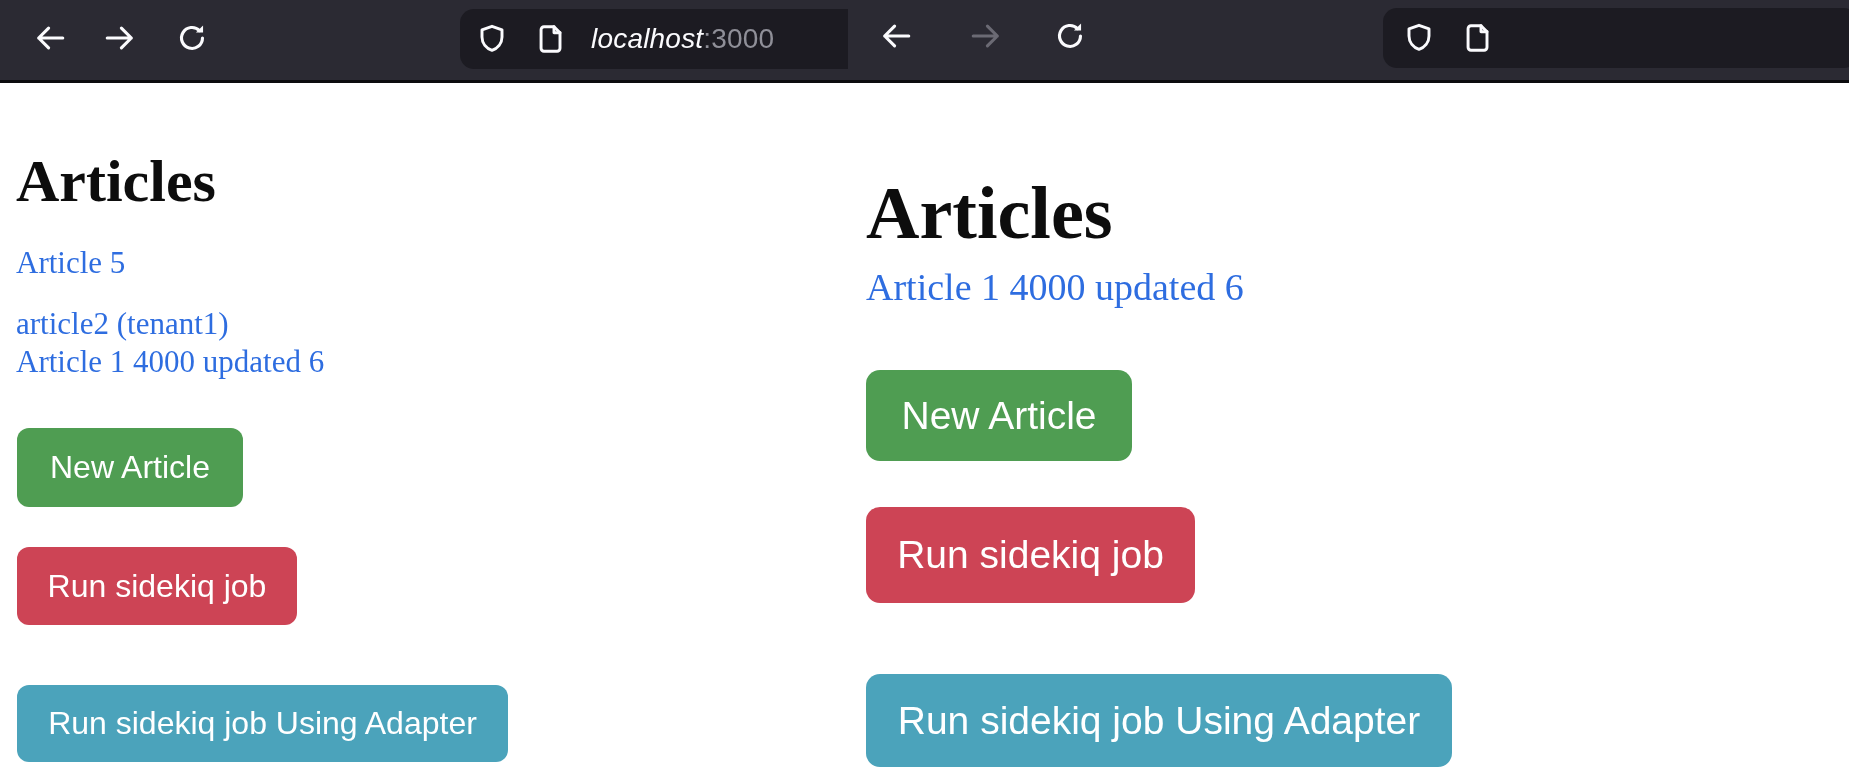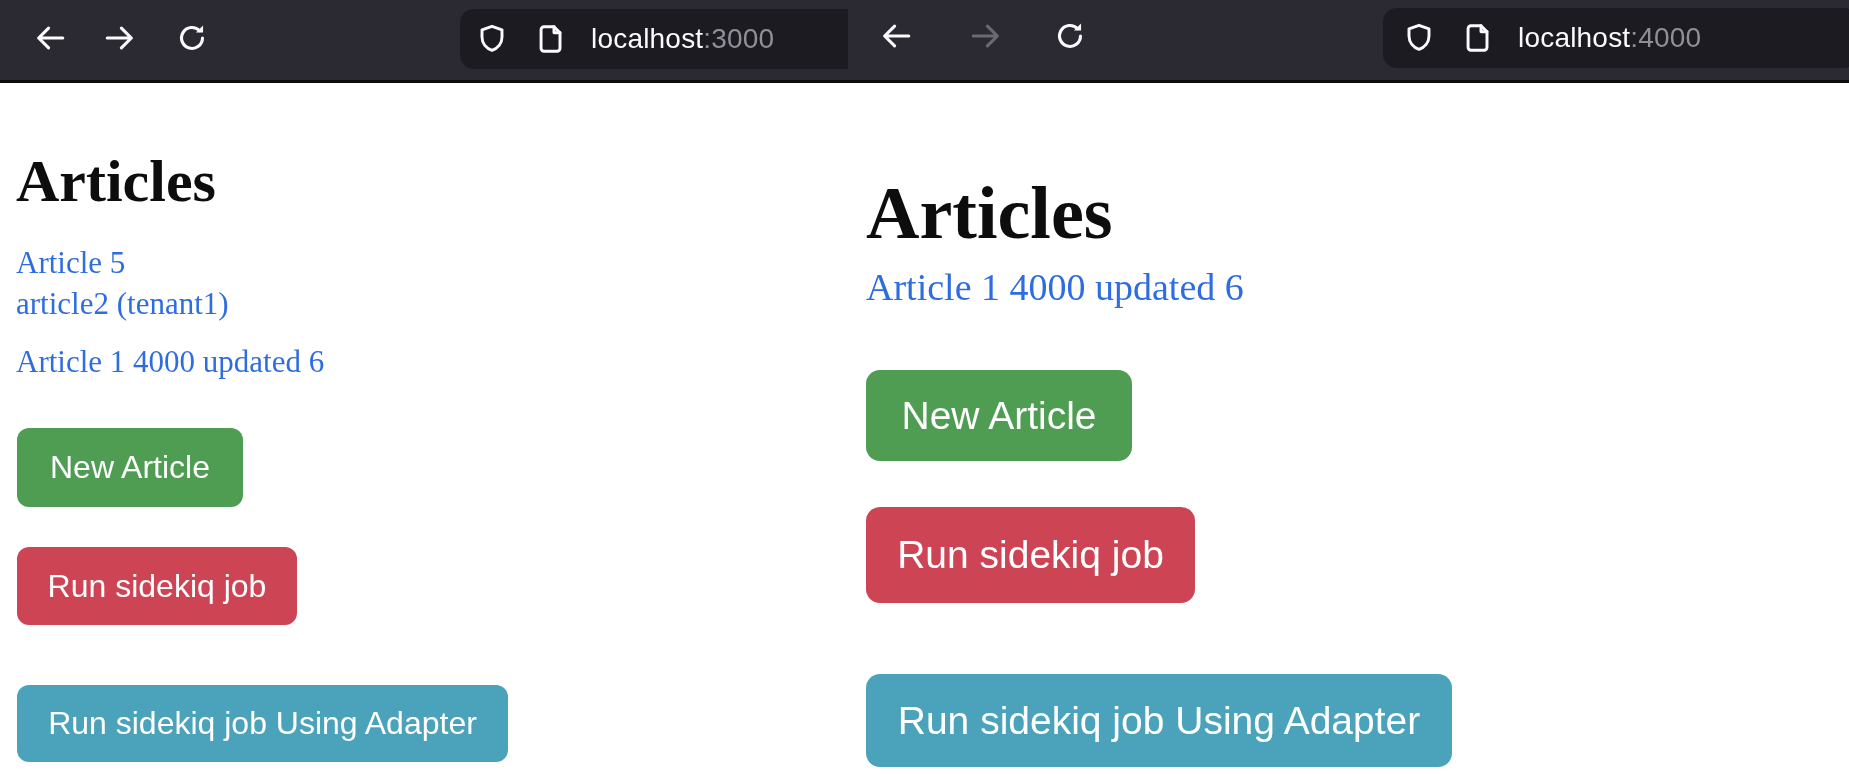--- a/index.html
+++ b/index.html
@@ -18,21 +18,21 @@
 
   .addressbar{position:absolute;height:60px;background:var(--addressbar_bg);
               display:flex;align-items:center;cursor:text;}
   #addressbar-left{left:460px;top:9px;width:388px;border-radius:14px 0 0 14px;padding-left:16px;}
   #addressbar-right{left:535px;top:8px;width:455px;border-radius:14px;padding-left:20px;}
   .ab-icon{width:32px;height:32px;flex:0 0 auto;}
   .ab-icon svg{width:100%;height:100%;display:block;}
   .ab-shield{margin-right:28px;}
   .ab-doc{margin-right:23px;}
   .url{font-size:28px;letter-spacing:.2px;white-space:nowrap;}
-  .url .host{color:var(--url_host);}
+  .url .host{color:var(--url_host);font-style:italic;}
   .url .port{color:var(--url_port);text-align:center;}
 
   
   .h1{position:absolute;font-family:"Liberation Serif",serif;font-weight:bold;
       color:var(--heading);line-height:1;white-space:nowrap;}
   #h1-left{left:16px;top:111px;font-size:60px;}
   #h1-right{left:866px;top:126px;font-size:74px;}
 
   .pglink{position:absolute;font-family:"Liberation Serif",serif;color:var(--link);
           line-height:1;white-space:nowrap;cursor:pointer;text-decoration:none;}
@@ -115,28 +115,27 @@
         <svg viewBox="0 0 24 24">
             <path class="stroke-icon" d="M12 2.5l7.5 2.7v5.3c0 4.8-3.2 8.5-7.5 10-4.3-1.5-7.5-5.2-7.5-10V5.2z"></path>
           </svg>
       </span>
       <span class="ab-icon ab-doc">
         <svg viewBox="0 0 24 24">
             <path class="stroke-icon" d="M6 2.8h7.5l4.5 4.5V19a2.2 2.2 0 0 1-2.2 2.2H6A2.2 2.2 0 0 1 3.8 19V5A2.2 2.2 0 0 1 6 2.8z"></path>
           <path class="stroke-icon" d="M13.5 2.8v4.5H18"></path>
           </svg>
       </span>
-      <span class="url"><span class="host">localhost</span><span class="port">:4000</span></span>
     </div>
   </div>
 
   <h1 class="h1" id="h1-left">Articles</h1>
 
   <a class="pglink l" style="top:247px">Article 5</a>
-  <a class="pglink l" style="top:288px">article2 (tenant1)</a>
+  <a class="pglink l" style="top:308px">article2 (tenant1)</a>
   <a class="pglink l" style="top:346px">Article 1 4000 updated 6</a>
 
   <button class="btn l btn-green" id="btn-l-new">New Article</button>
   <button class="btn l btn-red" id="btn-l-job">Run sidekiq job</button>
   <button class="btn l btn-teal" id="btn-l-adapter">Run sidekiq job Using Adapter</button>
 
   <h1 class="h1" id="h1-right">Articles</h1>
 
   <a class="pglink r" style="top:268px">Article 1 4000 updated 6</a>
 

